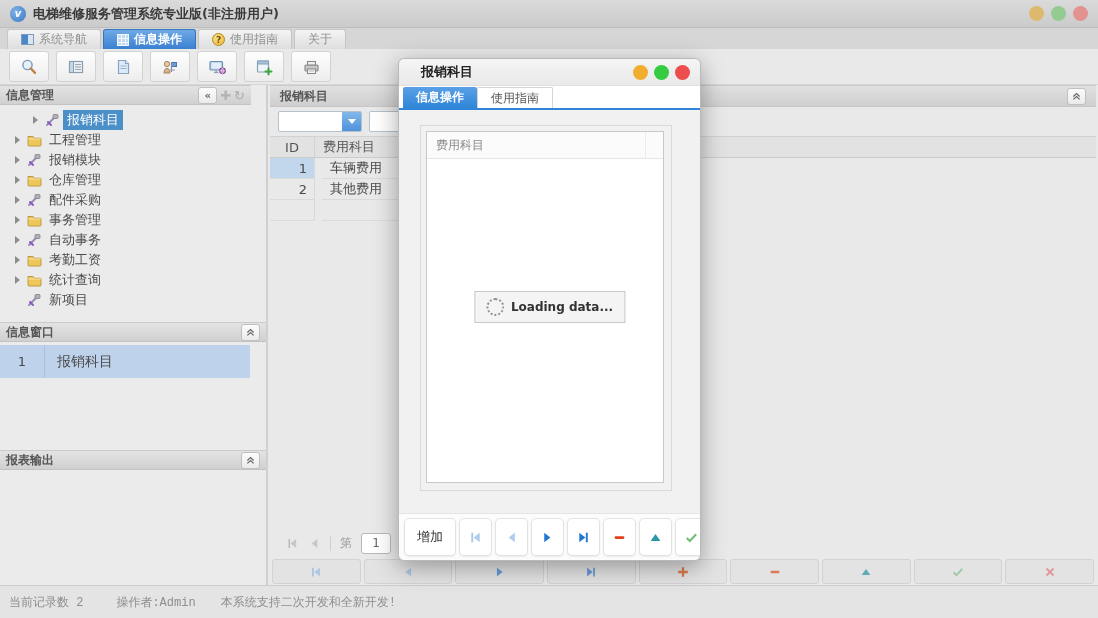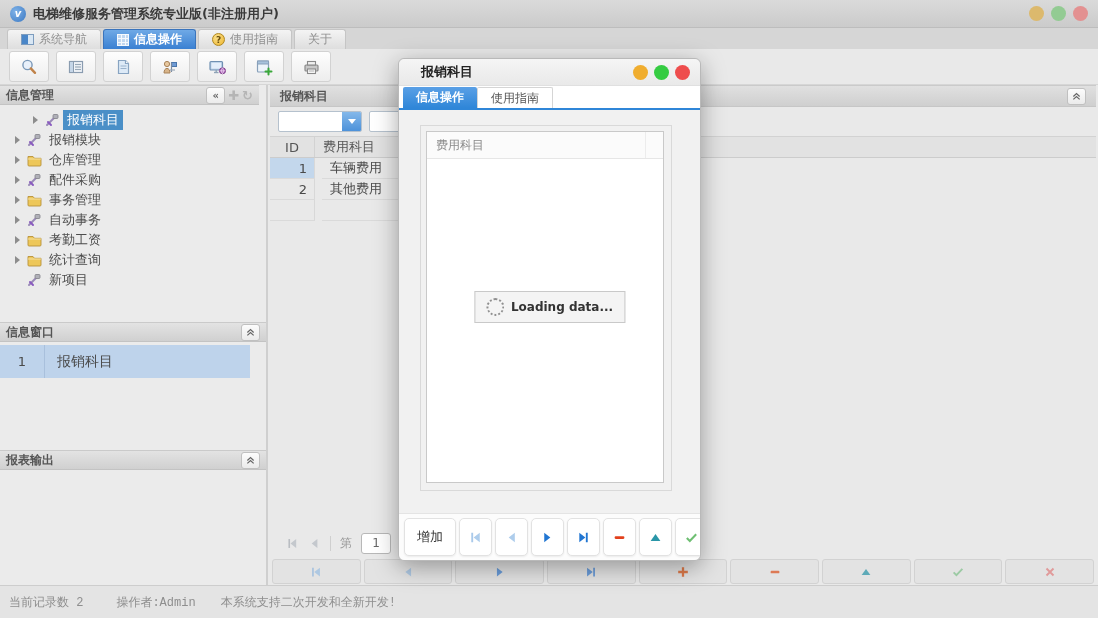--- a/index.html
+++ b/index.html
@@ -48,21 +48,21 @@
   .tree-item{height:20px;display:flex;align-items:center;font-size:13px;color:#4c4c4c;padding-left:10px;}
   .tree-item.indent{padding-left:28px;}
   .tw{width:14px;display:flex;justify-content:center;}
   .arrow-r{width:0;height:0;border-top:4px solid transparent;border-bottom:4px solid transparent;border-left:5px solid #8d8d8d;}
   .ticon{width:16px;display:flex;justify-content:center;margin:0 3px 0 2px;}
   .tlabel{padding:1px 4px;}
   .tlabel.selected{background:#4a8fc7;color:#fff;}
   .iw-row{margin-top:3px;height:33px;display:flex;align-items:center;background:#bed3eb;font-size:14px;color:#4a4a4a;width:250px;}
   .iw-num{width:44px;text-align:center;border-right:1px solid #a9c0dc;align-self:stretch;display:flex;align-items:center;justify-content:center;font-size:13px;}
   .iw-label{padding-left:12px;}
-  .p-tree{position:absolute;top:0;left:0;right:7px;height:228px;text-align:center;}
+  .p-tree{position:absolute;top:0;left:0;right:15px;height:228px;text-align:center;}
   .p-info{position:absolute;top:237px;left:0;right:0;height:128px;}
   .p-report{position:absolute;top:365px;left:0;right:0;bottom:0;}
   
   .main{position:absolute;left:270px;top:85px;right:0;bottom:33px;background:#e9e9e9;}
   .main-header{height:22px;display:flex;align-items:center;padding:0 10px 0 10px;
     background:linear-gradient(#e0e0e0,#cfcfcf);border-top:1px solid #cacaca;border-bottom:1px solid #c6c6c6;
     font-size:12px;font-weight:bold;color:#555;box-sizing:border-box;margin-right:2px;}
   .filter-row{height:29px;display:flex;align-items:center;gap:7px;padding-left:8px;}
   .combo{width:84px;height:21px;background:#fff;border:1px solid #b5c1cd;border-radius:2px;display:flex;box-sizing:border-box;}
   .combo-val{flex:1;}
@@ -238,20 +238,32 @@
                 <path d="M3 9l3 3" stroke="#8a5ac0" stroke-width="2" stroke-linecap="round"></path>
               </svg>
           </span>
           <span class="tlabel selected">报销科目</span>
         </div>
         <div class="tree-item">
           <span class="tw">
               <span class="arrow-r"></span>
             </span>
           <span class="ticon">
+            <svg width="15" height="13" viewBox="0 0 15 13">
+                <path d="M1 2.5h5l1.5 1.8H14V11a1 1 0 0 1-1 1H2a1 1 0 0 1-1-1z" fill="#edc75a" stroke="#b8923a" stroke-width=".9"></path>
+                <path d="M1 5h13" stroke="#f5e0a0" stroke-width="1"></path>
+              </svg>
+          </span>
+          <span class="tlabel">工程管理</span>
+        </div>
+        <div class="tree-item">
+          <span class="tw">
+              <span class="arrow-r"></span>
+            </span>
+          <span class="ticon">
             <svg width="14" height="14" viewBox="0 0 14 14">
                 <path d="M2 12L10 4" stroke="#9a8ab8" stroke-width="2" stroke-linecap="round"></path>
                 <rect x="8" y="1.5" width="5" height="4" rx="1" fill="#b0b0b8" stroke="#808088" stroke-width=".8"></rect>
                 <path d="M3 9l3 3" stroke="#8a5ac0" stroke-width="2" stroke-linecap="round"></path>
               </svg>
           </span>
           <span class="tlabel">报销模块</span>
         </div>
         <div class="tree-item">
           <span class="tw">

